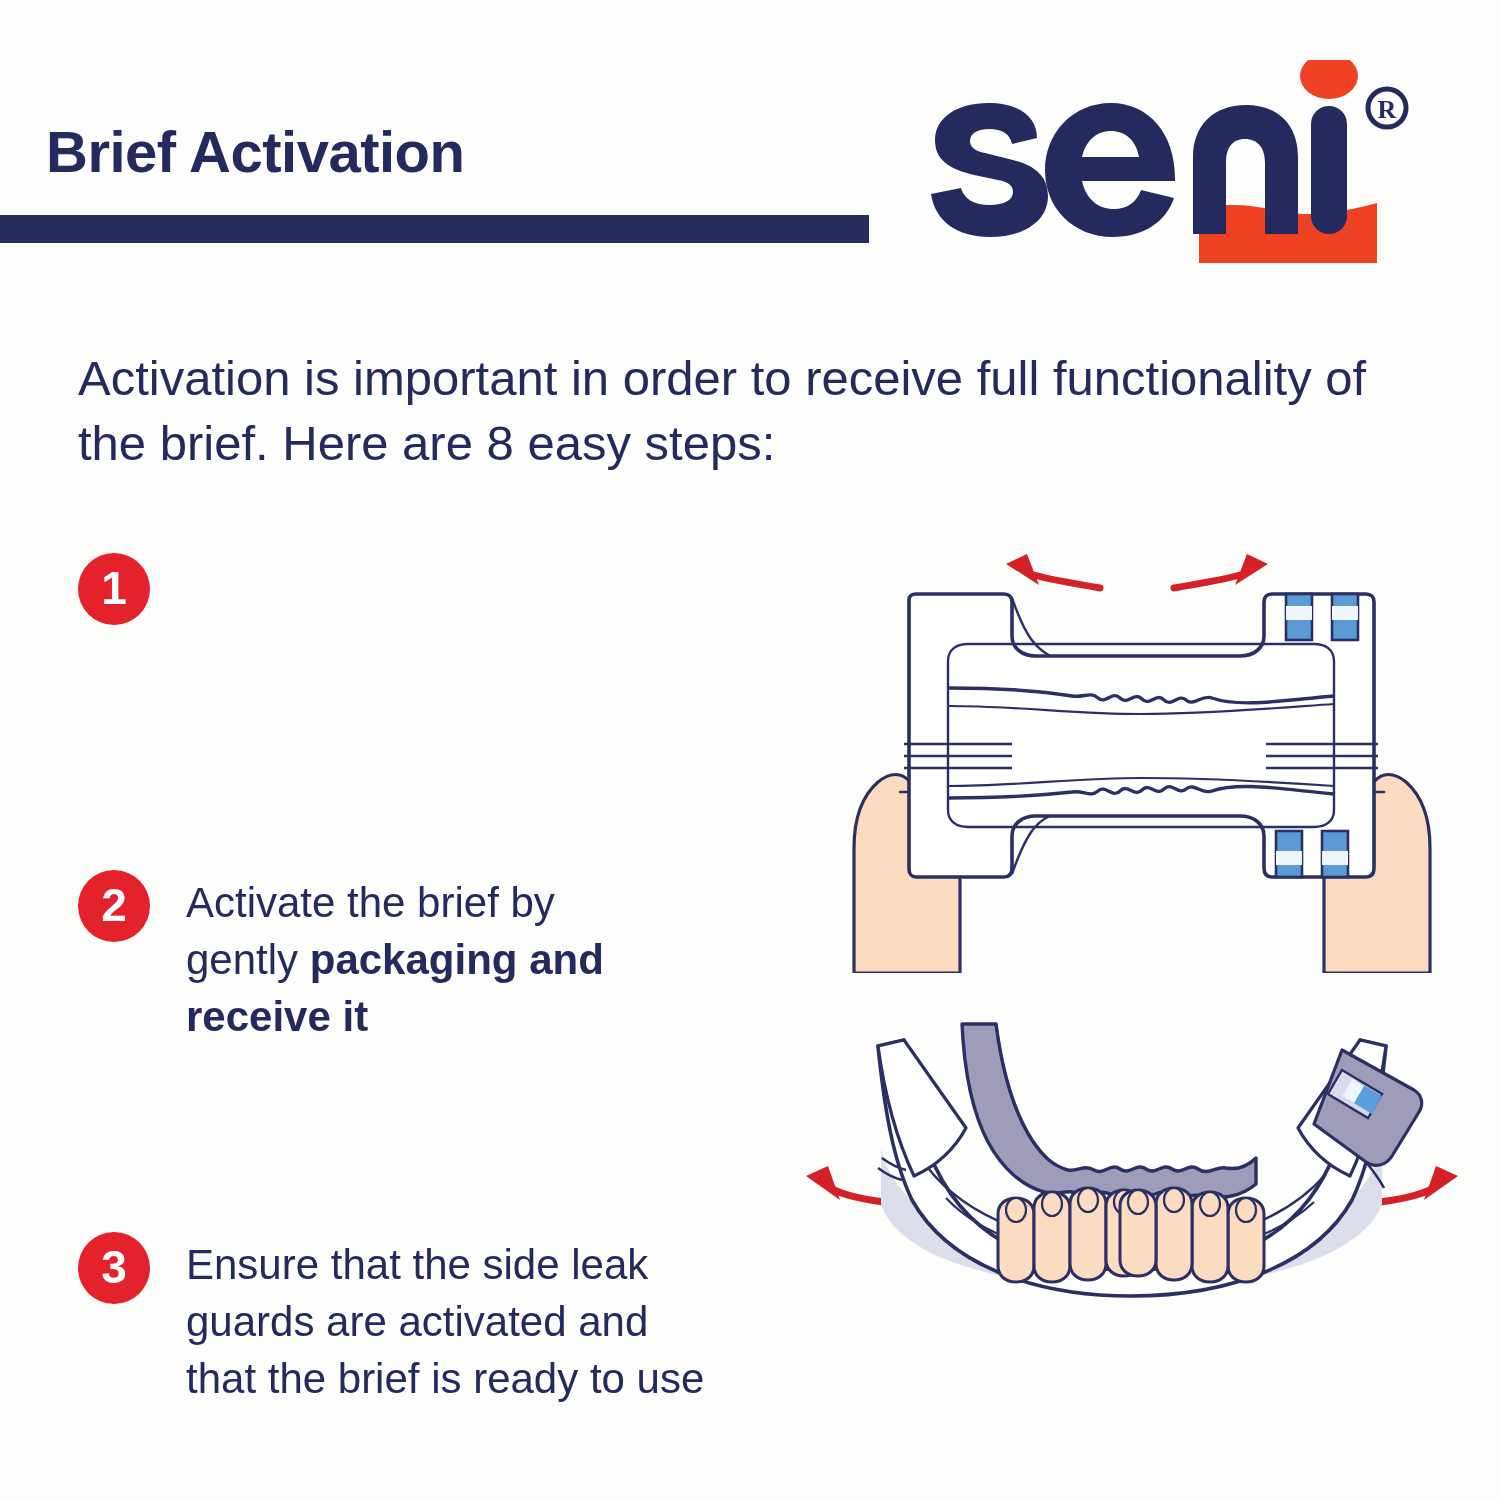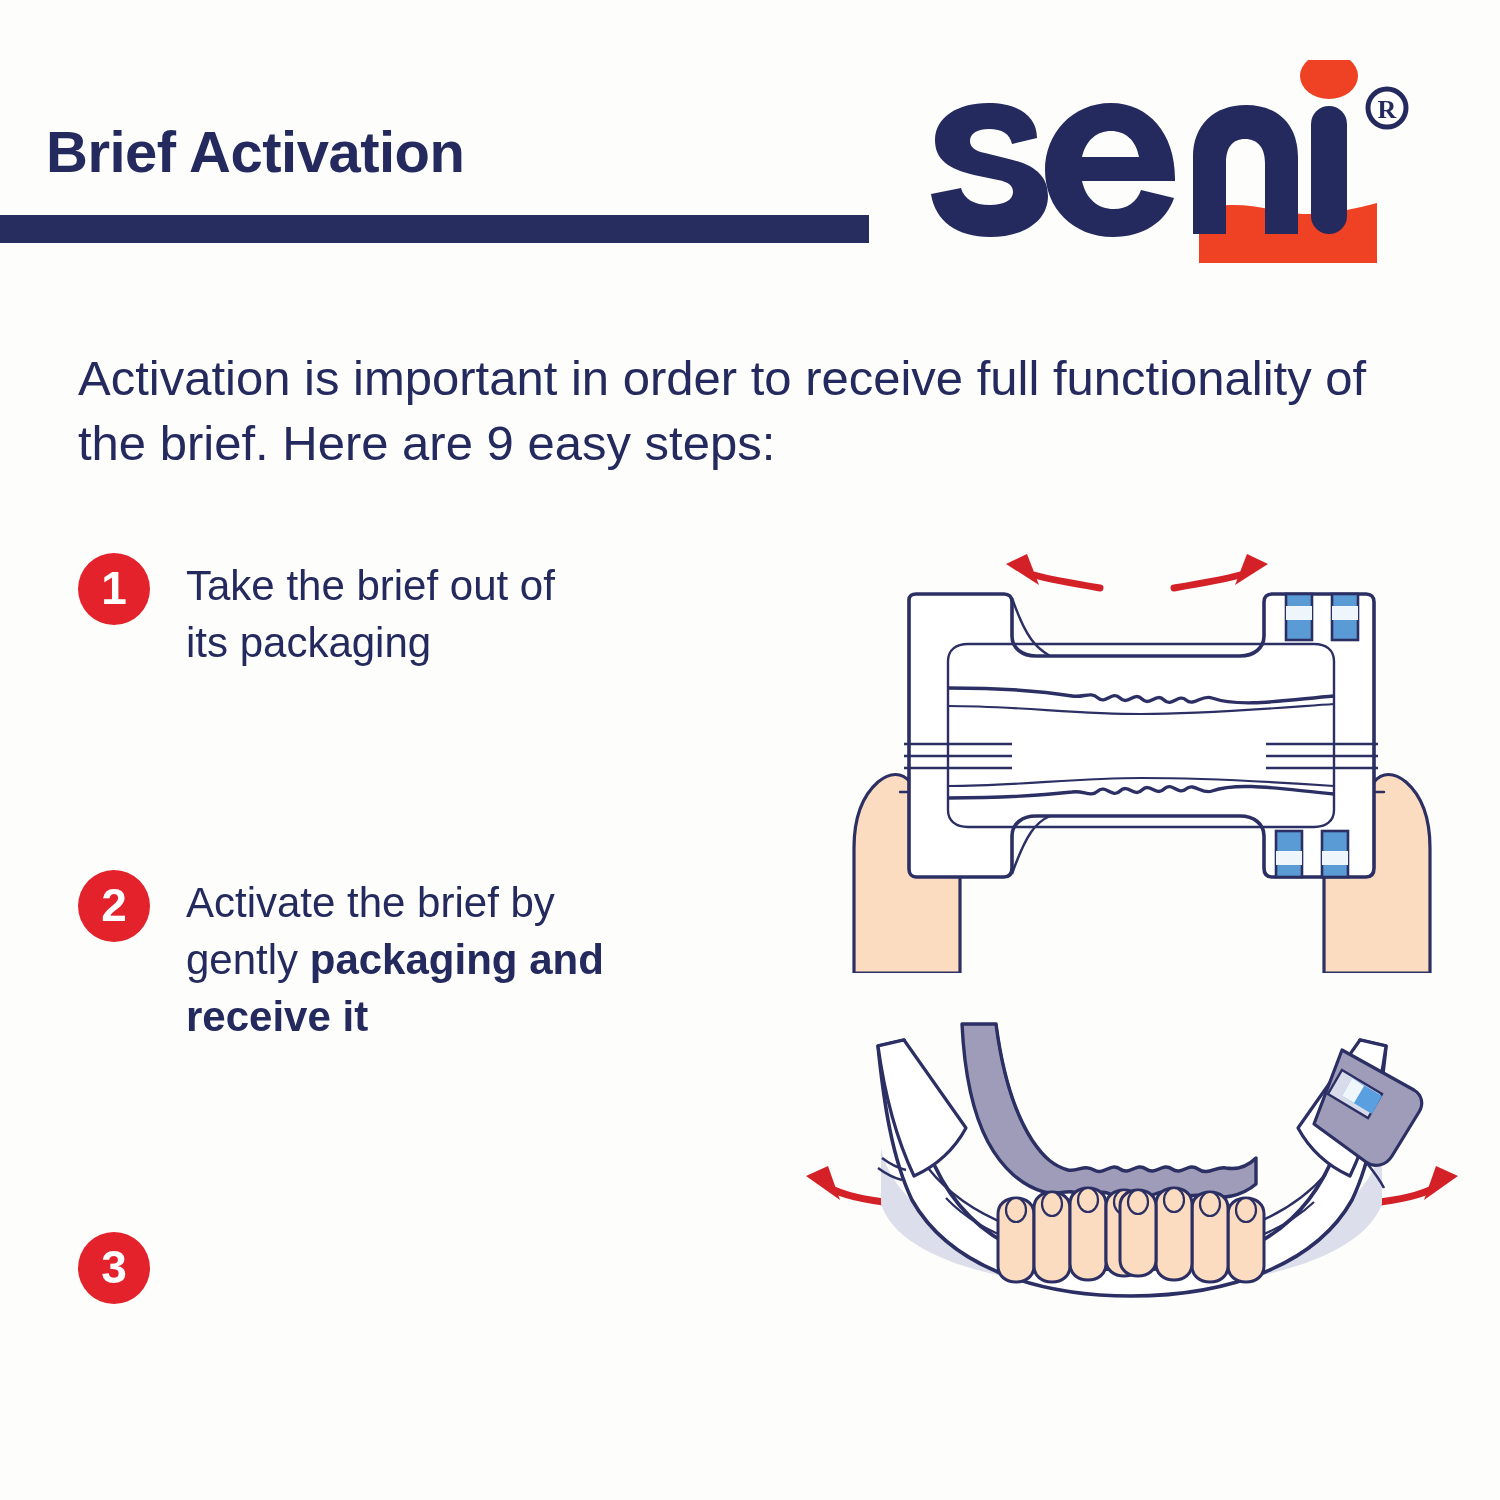--- a/index.html
+++ b/index.html
@@ -147,34 +147,34 @@
       <ellipse cx="404" cy="16" rx="29" ry="23" fill="#ef4123"></ellipse>
 
       <g>
         <circle cx="462" cy="48" r="19" fill="none" stroke="#242a5e" stroke-width="5"></circle>
         <text x="462" y="58" font-family="Liberation Serif, serif" font-size="26" font-weight="700" fill="#242a5e" text-anchor="middle">R</text>
       </g>
     </svg>
   </div>
 </div>
 
-<div id="intro">Activation is important in order to receive full functionality of the brief. Here are 9 easy steps:</div>
+<div id="intro">Activation is important in order to receive full functionality of the brief. Here are 8 easy steps:</div>
 
 <div class="step" id="step-1">
   <div class="step-badge">1</div>
-  <div class="step-text">Take the brief out of<br>its packaging</div>
 </div>
 
 <div class="step" id="step-2">
   <div class="step-badge">2</div>
   <div class="step-text">Activate the brief by<br>gently <b>packaging and</b><br><b>receive it</b></div>
 </div>
 
 <div class="step" id="step-3">
   <div class="step-badge">3</div>
+  <div class="step-text">Ensure that the side leak<br>guards are activated and<br>that the brief is ready to use</div>
 </div>
 
 <div class="illus" id="illustration-stretch">
   <svg viewBox="0 0 612 425" xmlns="http://www.w3.org/2000/svg">
 
     <g>
       <path d="M264 40 C240 36 216 32 198 27" stroke="#d32127" stroke-width="7" fill="none" stroke-linecap="round"></path>
       <path d="M203 37 L170 16 L191 6 Z" fill="#d32127"></path>
     </g>
     <g>

